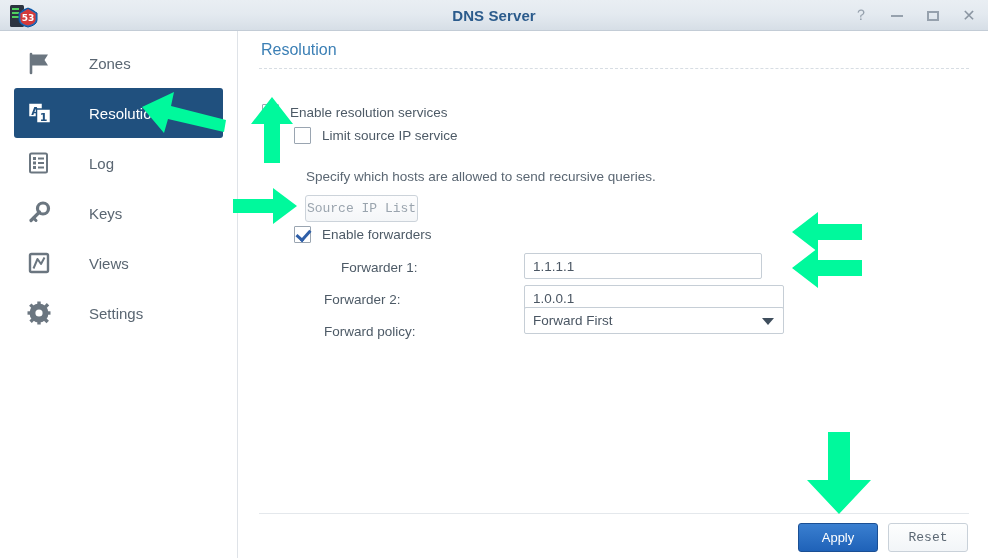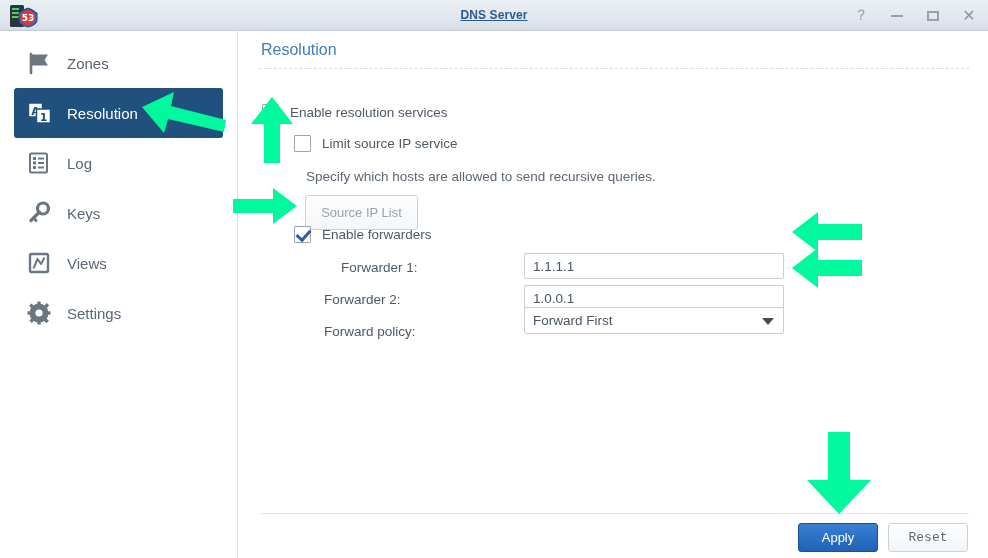--- a/index.html
+++ b/index.html
@@ -24,24 +24,23 @@
   }
   .app-icon {
     position: absolute; left: 8px; top: 3px;
     width: 30px; height: 26px;
   }
   .title-text {
     position: absolute; left: 0; top: 0;
     width: 988px; height: 18px;
     line-height: 31px;
     text-align: center;
-    font-size: 12px; font-weight: bold;
+    font-size: 15px; font-weight: bold;
     color: #2b5b8c;
     letter-spacing: 0.1px;
-    text-decoration: underline;
   }
   .win-controls {
     position: absolute; right: 10px; top: 0;
     height: 31px;
     display: flex; align-items: center; gap: 18px;
   }
   .win-btn {
     width: 18px; height: 18px;
     display: flex; align-items: center; justify-content: center;
     color: #8f9aa6;
@@ -72,21 +71,21 @@
   .nav-item.active {
     background: #20507e;
     color: #ffffff;
   }
   .nav-icon {
     width: 28px; height: 28px;
     display: flex; align-items: center; justify-content: center;
     margin-right: 13px;
     flex: 0 0 28px;
   }
-  .nav-label { font-size: 15px; }
+  .nav-label { font-size: 15px; margin-left: 22px; }
   .nav-item.active .nav-label { color: #ffffff; }
 
   
   .content {
     position: absolute; left: 239px; top: 31px;
     width: 749px; height: 527px;
     background: #ffffff;
   }
   .panel-title {
     position: absolute; left: 22px; top: 10px;
@@ -318,38 +317,38 @@
   <div class="content">
 
     <div class="panel-title">Resolution</div>
     <div class="title-rule"></div>
 
     <div class="row" style="left:23px; top:73px;">
       <span class="cbox checked"></span>
       <span class="cb-label">Enable resolution services</span>
     </div>
 
-    <div class="row" style="left:55px; top:104px;">
+    <div class="row" style="left:55px; top:96px;">
       <span class="cbox"></span>
       <span class="cb-label">Limit source IP service</span>
     </div>
 
     <div class="hint-text" style="left:67px; top:138px;">Specify which hosts are allowed to send recursive queries.</div>
 
-    <div class="btn btn-plain" style="position:absolute; left:66px; top:164px; width:113px; height:35px;">
+    <div class="btn btn-plain" style="position:absolute; left:66px; top:164px; width:113px; height:27px;font-family:Liberation Mono, monospace;">
       <span>Source IP List</span>
     </div>
 
     <div class="row" style="left:55px; top:195px;">
       <span class="cbox checked"></span>
       <span class="cb-label">Enable forwarders</span>
     </div>
 
     <div class="field-label" style="left:85px; top:229px;margin-left:17px;">Forwarder 1:</div>
-    <input class="txtfield" style="left: 285px; top: 222px; width: 260px;" value="1.1.1.1">
+    <input class="txtfield" style="left: 285px; top: 222px; width: 238px;" value="1.1.1.1">
 
     <div class="field-label" style="left:85px; top:261px;">Forwarder 2:</div>
     <input class="txtfield" style="left: 285px; top: 254px; width: 260px;" value="1.0.0.1">
 
     <div class="field-label" style="left:85px; top:293px;">Forward policy:</div>
     <div class="selectfield" style="left:285px; top:276px; width:260px;">
       <span class="sel-val">Forward First</span>
       <span class="caret"></span>
     </div>
 

